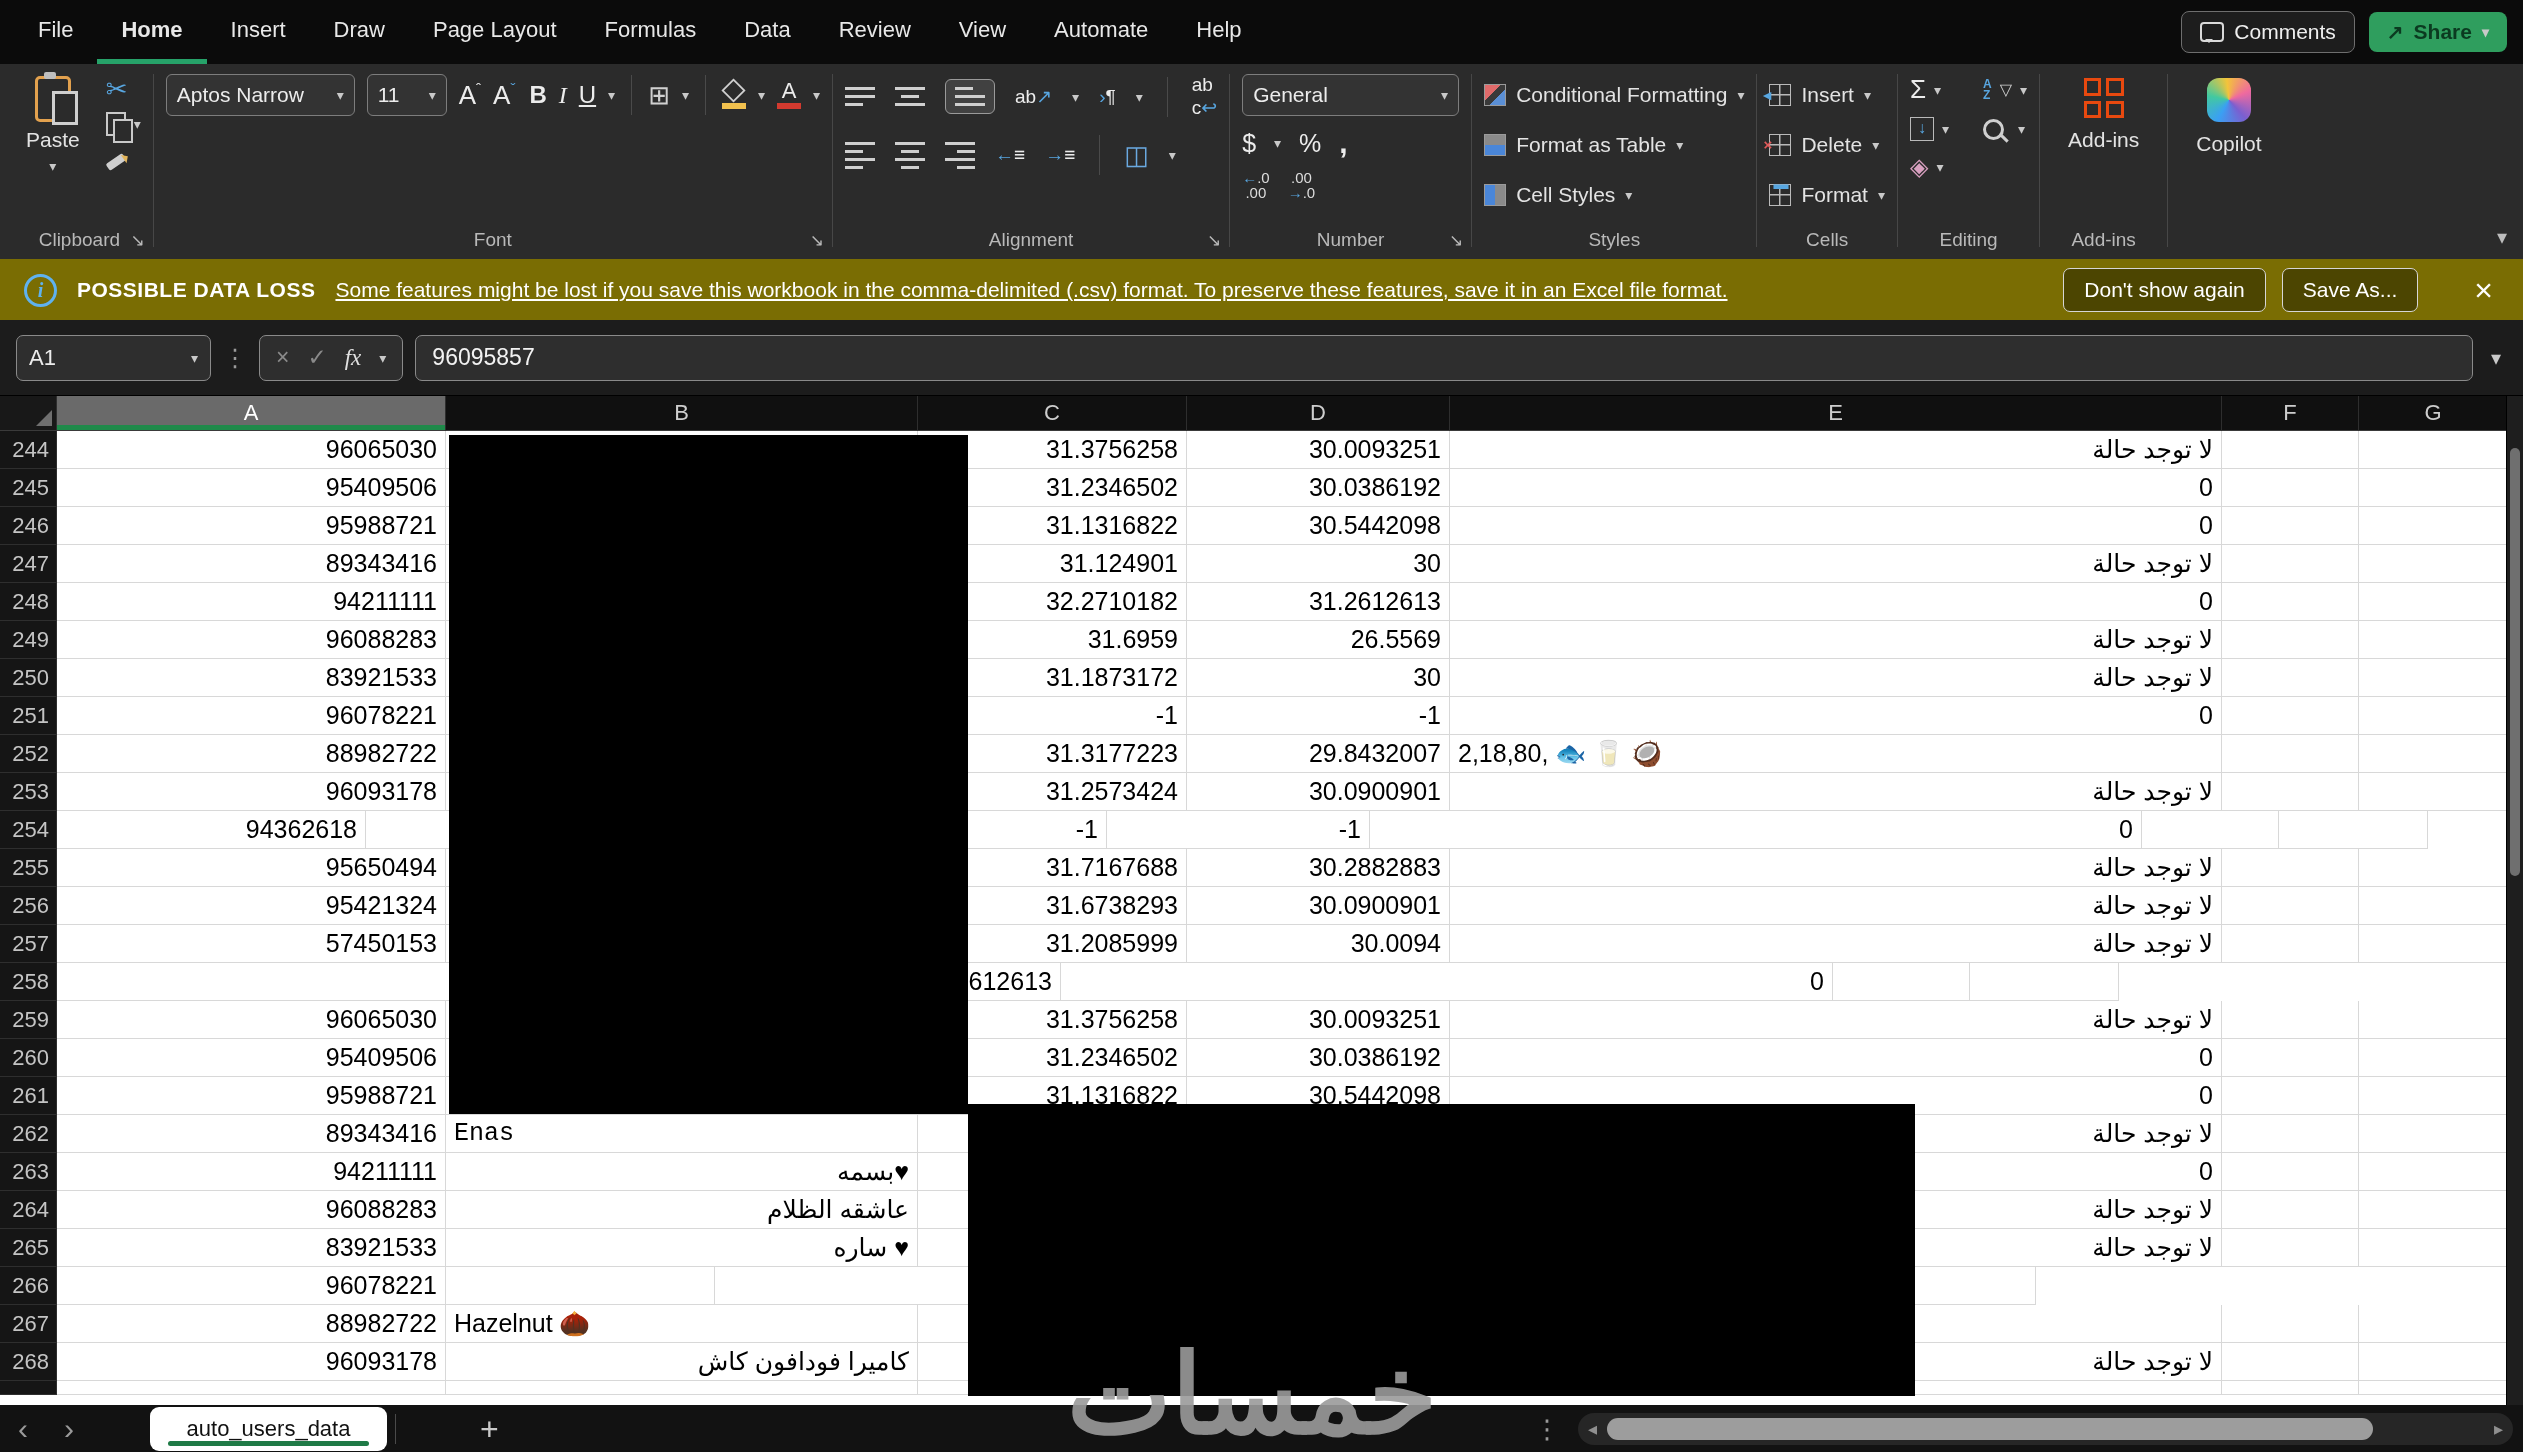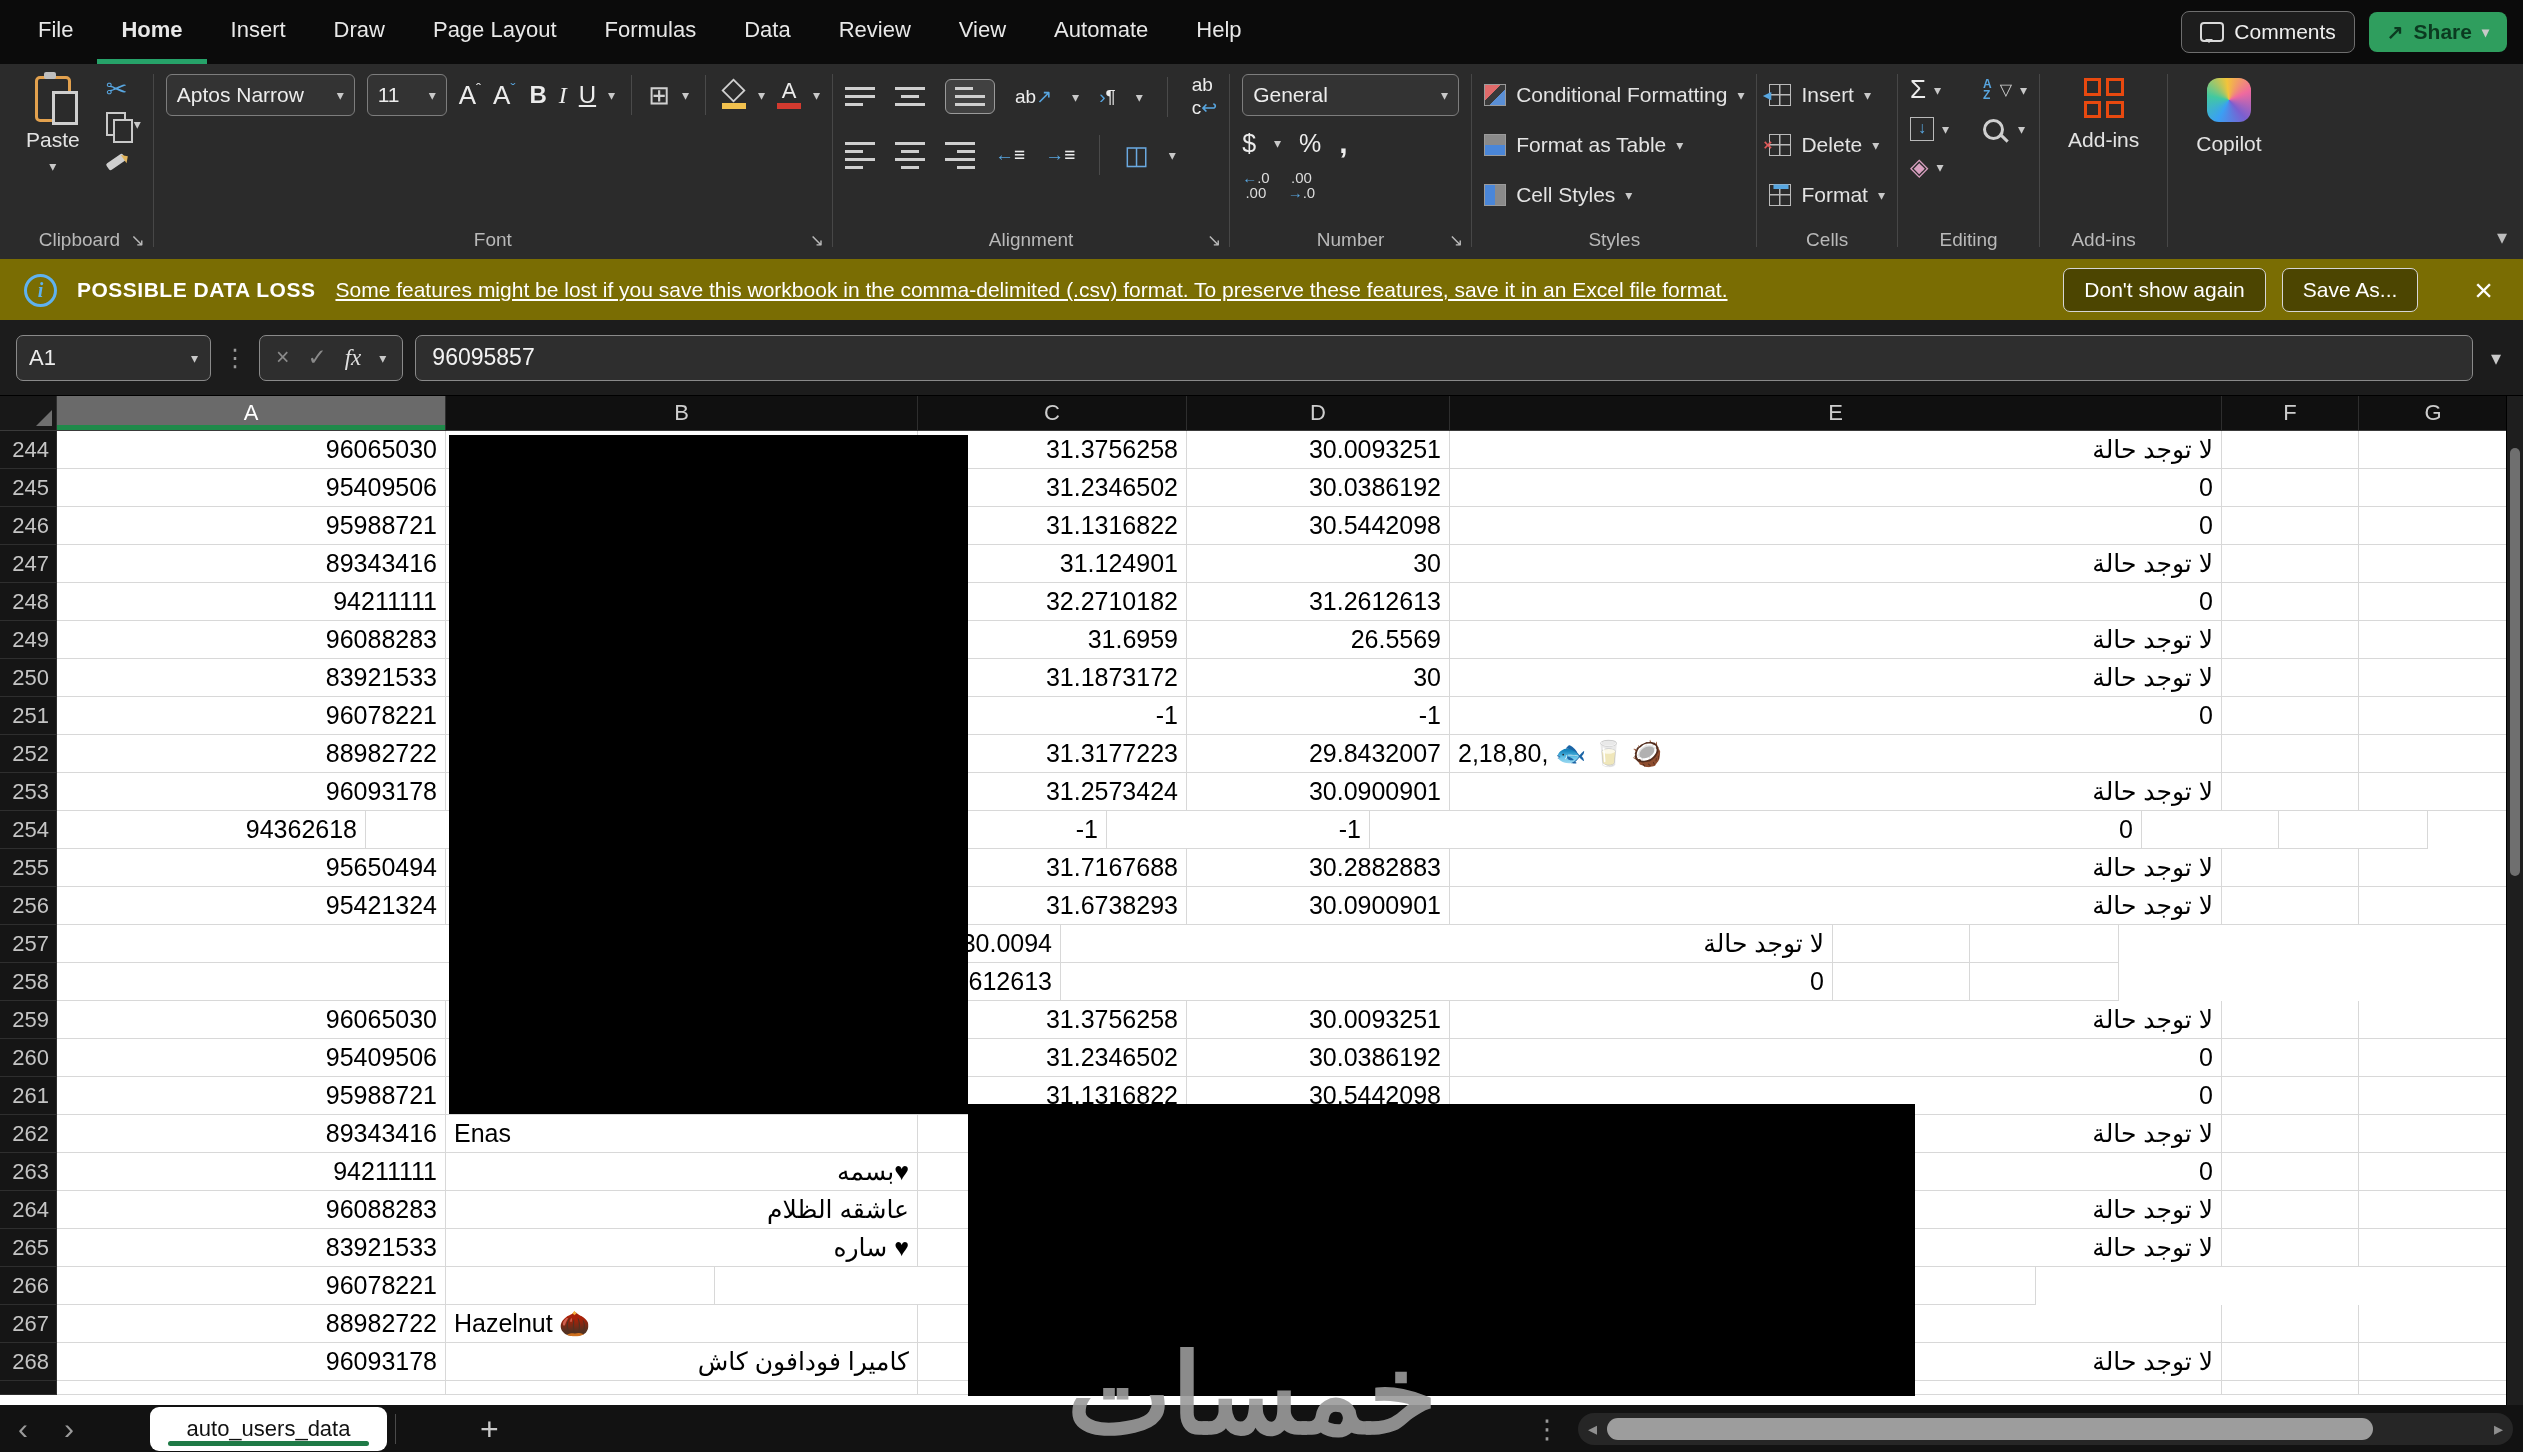--- a/index.html
+++ b/index.html
@@ -647,20 +647,21 @@
           <div class="cell al-r" style="width: 389px;">95421324</div>
           <div class="cell al-l" style="width: 472px;"></div>
           <div class="cell al-r" style="width: 269px;">31.6738293</div>
           <div class="cell al-r" style="width: 263px;">30.0900901</div>
           <div class="cell al-r" style="width: 772px;">لا توجد حالة</div>
           <div class="cell al-r" style="width: 137px;"></div>
           <div class="cell al-r" style="width: 149px;"></div>
         </div>
         <div class="grow">
           <div class="rn">257</div>
+          <div class="cell al-r" style="width: 389px;">57450153</div>
           <div class="cell al-l" style="width: 472px;"></div>
           <div class="cell al-r" style="width: 269px;">31.2085999</div>
           <div class="cell al-r" style="width: 263px;">30.0094</div>
           <div class="cell al-r" style="width: 772px;">لا توجد حالة</div>
           <div class="cell al-r" style="width: 137px;"></div>
           <div class="cell al-r" style="width: 149px;"></div>
         </div>
         <div class="grow">
           <div class="rn">258</div>
           <div class="cell al-l" style="width: 472px;"></div>
@@ -696,21 +697,21 @@
           <div class="cell al-l" style="width: 472px;"></div>
           <div class="cell al-r" style="width: 269px;">31.1316822</div>
           <div class="cell al-r" style="width: 263px;">30.5442098</div>
           <div class="cell al-r" style="width: 772px;">0</div>
           <div class="cell al-r" style="width: 137px;"></div>
           <div class="cell al-r" style="width: 149px;"></div>
         </div>
         <div class="grow">
           <div class="rn">262</div>
           <div class="cell al-r" style="width: 389px;">89343416</div>
-          <div class="cell al-l" style="width: 472px;">Enas</div>
+          <div class="cell al-l" style="width: 472px; font-family: Liberation Mono, monospace;">Enas</div>
           <div class="cell al-r" style="width: 269px;"></div>
           <div class="cell al-r" style="width: 263px;"></div>
           <div class="cell al-r" style="width: 772px;">لا توجد حالة</div>
           <div class="cell al-r" style="width: 137px;"></div>
           <div class="cell al-r" style="width: 149px;"></div>
         </div>
         <div class="grow">
           <div class="rn">263</div>
           <div class="cell al-r" style="width: 389px;">94211111</div>
           <div class="cell al-r" style="width: 472px;">بسمه♥</div>

